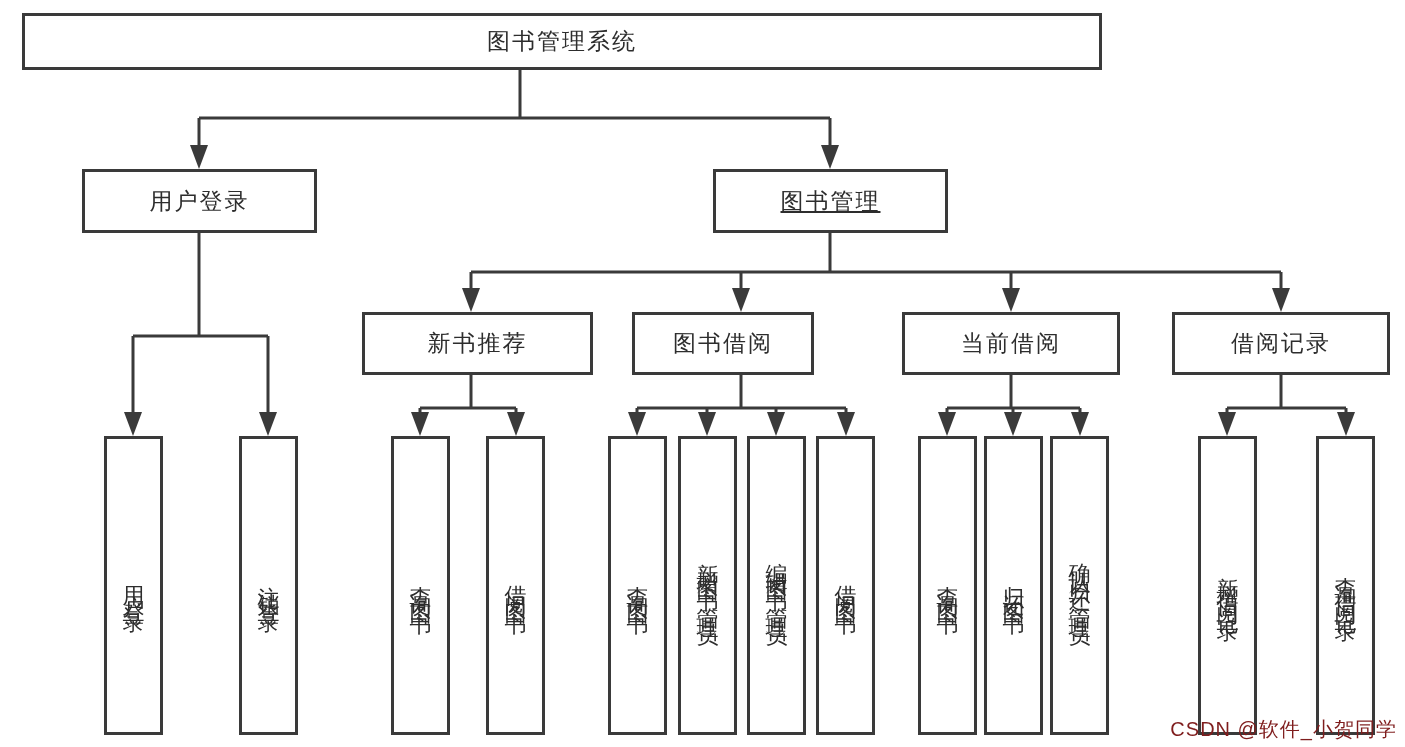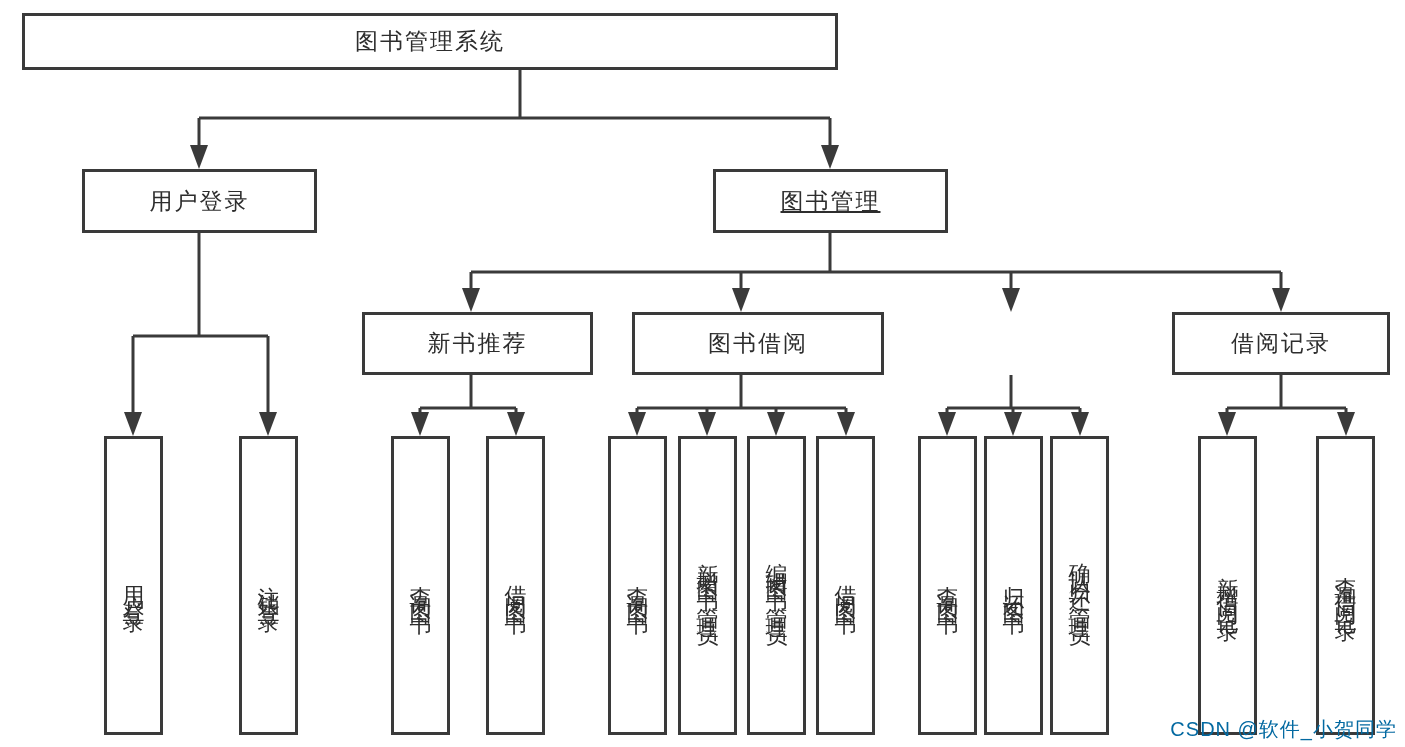--- a/index.html
+++ b/index.html
@@ -16,21 +16,21 @@
     display:flex; align-items:center; justify-content:center;
     text-align:center;
   }
   .hlabel { font-size:23px; letter-spacing:2px; white-space:nowrap; }
   .leaf span {
     writing-mode:vertical-rl; text-orientation:mixed;
     font-size:22px; line-height:1; letter-spacing:9px;
   }
   .watermark {
     position:absolute; right:8px; bottom:4px;
-    font-size:20px; color:#0369a1; letter-spacing:1px;
+    font-size:20px; color:#7f1d1d; letter-spacing:1px;
     white-space:nowrap;
   }
 </style>
 </head>
 <body>
 
 <div class="canvas">
 
   <svg class="wires" width="1405" height="747" viewBox="0 0 1405 747">
     <path fill="none" stroke="#3a3a3a" stroke-width="3" d="
@@ -62,36 +62,39 @@
       <polygon points="767,412 785,412 776,436"></polygon>
       <polygon points="837,412 855,412 846,436"></polygon>
       <polygon points="938,412 956,412 947,436"></polygon>
       <polygon points="1004,412 1022,412 1013,436"></polygon>
       <polygon points="1071,412 1089,412 1080,436"></polygon>
       <polygon points="1218,412 1236,412 1227,436"></polygon>
       <polygon points="1337,412 1355,412 1346,436"></polygon>
     </g>
   </svg>
 
-  <div class="node" style="left:22px; top:13px; width:816px; height:57px;">
+  <div class="node" style="left:22px; top:13px; width:1080px; height:57px;">
     <span class="hlabel">图书管理系统</span>
   </div>
 
   <div class="node" style="left:82px; top:169px; width:235px; height:64px;">
     <span class="hlabel">用户登录</span>
   </div>
   <div class="node" style="left:713px; top:169px; width:235px; height:64px;text-decoration:underline;">
     <span class="hlabel">图书管理</span>
   </div>
 
   <div class="node" style="left:362px; top:312px; width:231px; height:63px;">
     <span class="hlabel">新书推荐</span>
   </div>
-  <div class="node" style="left:632px; top:312px; width:252px; height:63px;">
+  <div class="node" style="left:632px; top:312px; width:182px; height:63px;">
     <span class="hlabel">图书借阅</span>
+  </div>
+  <div class="node" style="left:902px; top:312px; width:218px; height:63px;">
+    <span class="hlabel">当前借阅</span>
   </div>
   <div class="node" style="left:1172px; top:312px; width:218px; height:63px;">
     <span class="hlabel">借阅记录</span>
   </div>
 
   <div class="node leaf" style="left:104px; top:436px; width:59px; height:299px;">
     <span>用户登录</span>
   </div>
   <div class="node leaf" style="left:239px; top:436px; width:59px; height:299px;">
     <span>注销登录</span>

